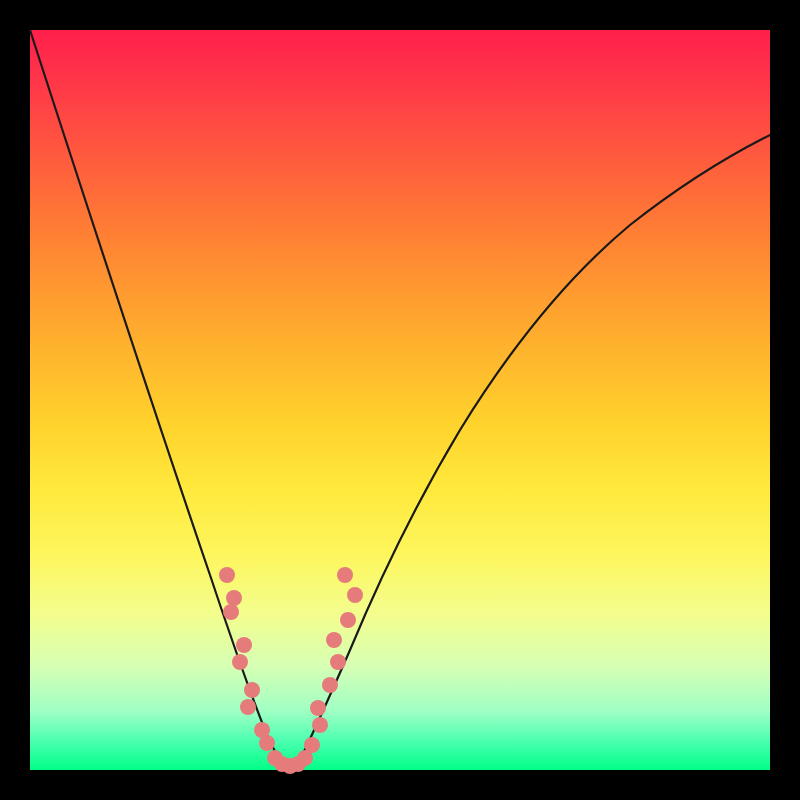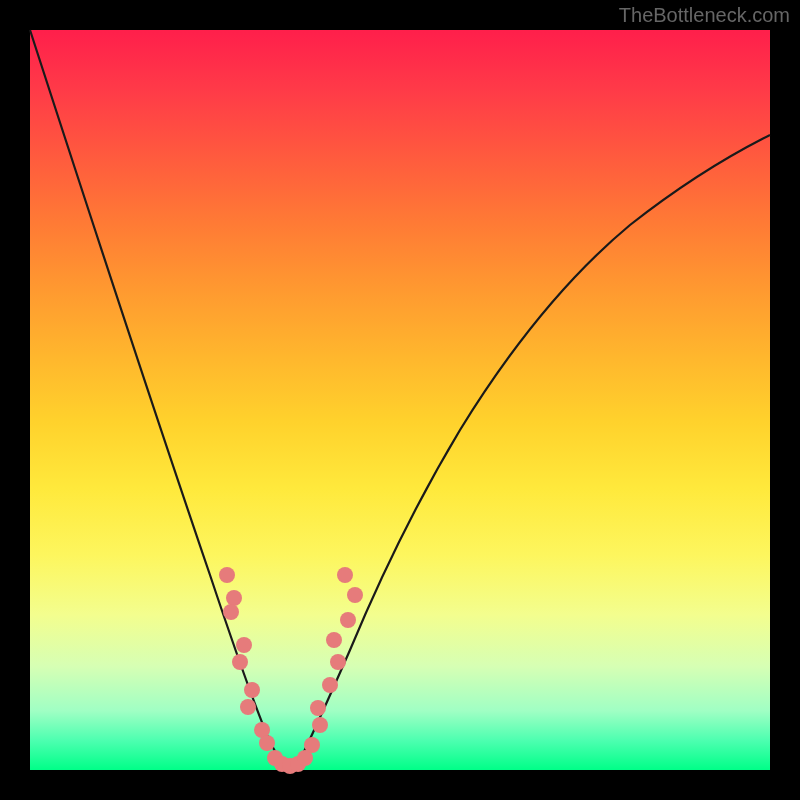--- a/index.html
+++ b/index.html
@@ -58,21 +58,20 @@
     }
     .dot {
       fill: #e67b7b;
       stroke: none;
     }
   </style>
 </head>
 <body>
 
 <div class="outer-frame">
-  <div class="attribution">TheBottleneck.com</div>
   <div class="inner-plot">
     <svg class="curves" viewBox="0 0 740 740" preserveAspectRatio="none">
 
       <path d="M 0 0
                Q 110 340 180 545
                Q 220 665 240 712
                Q 252 735 258 738" stroke="#1a1a1a" stroke-width="2.2" fill="none"></path>
 
       <path d="M 255 738 L 268 738" stroke="#1a1a1a" stroke-width="2.2" fill="none"></path>
 

